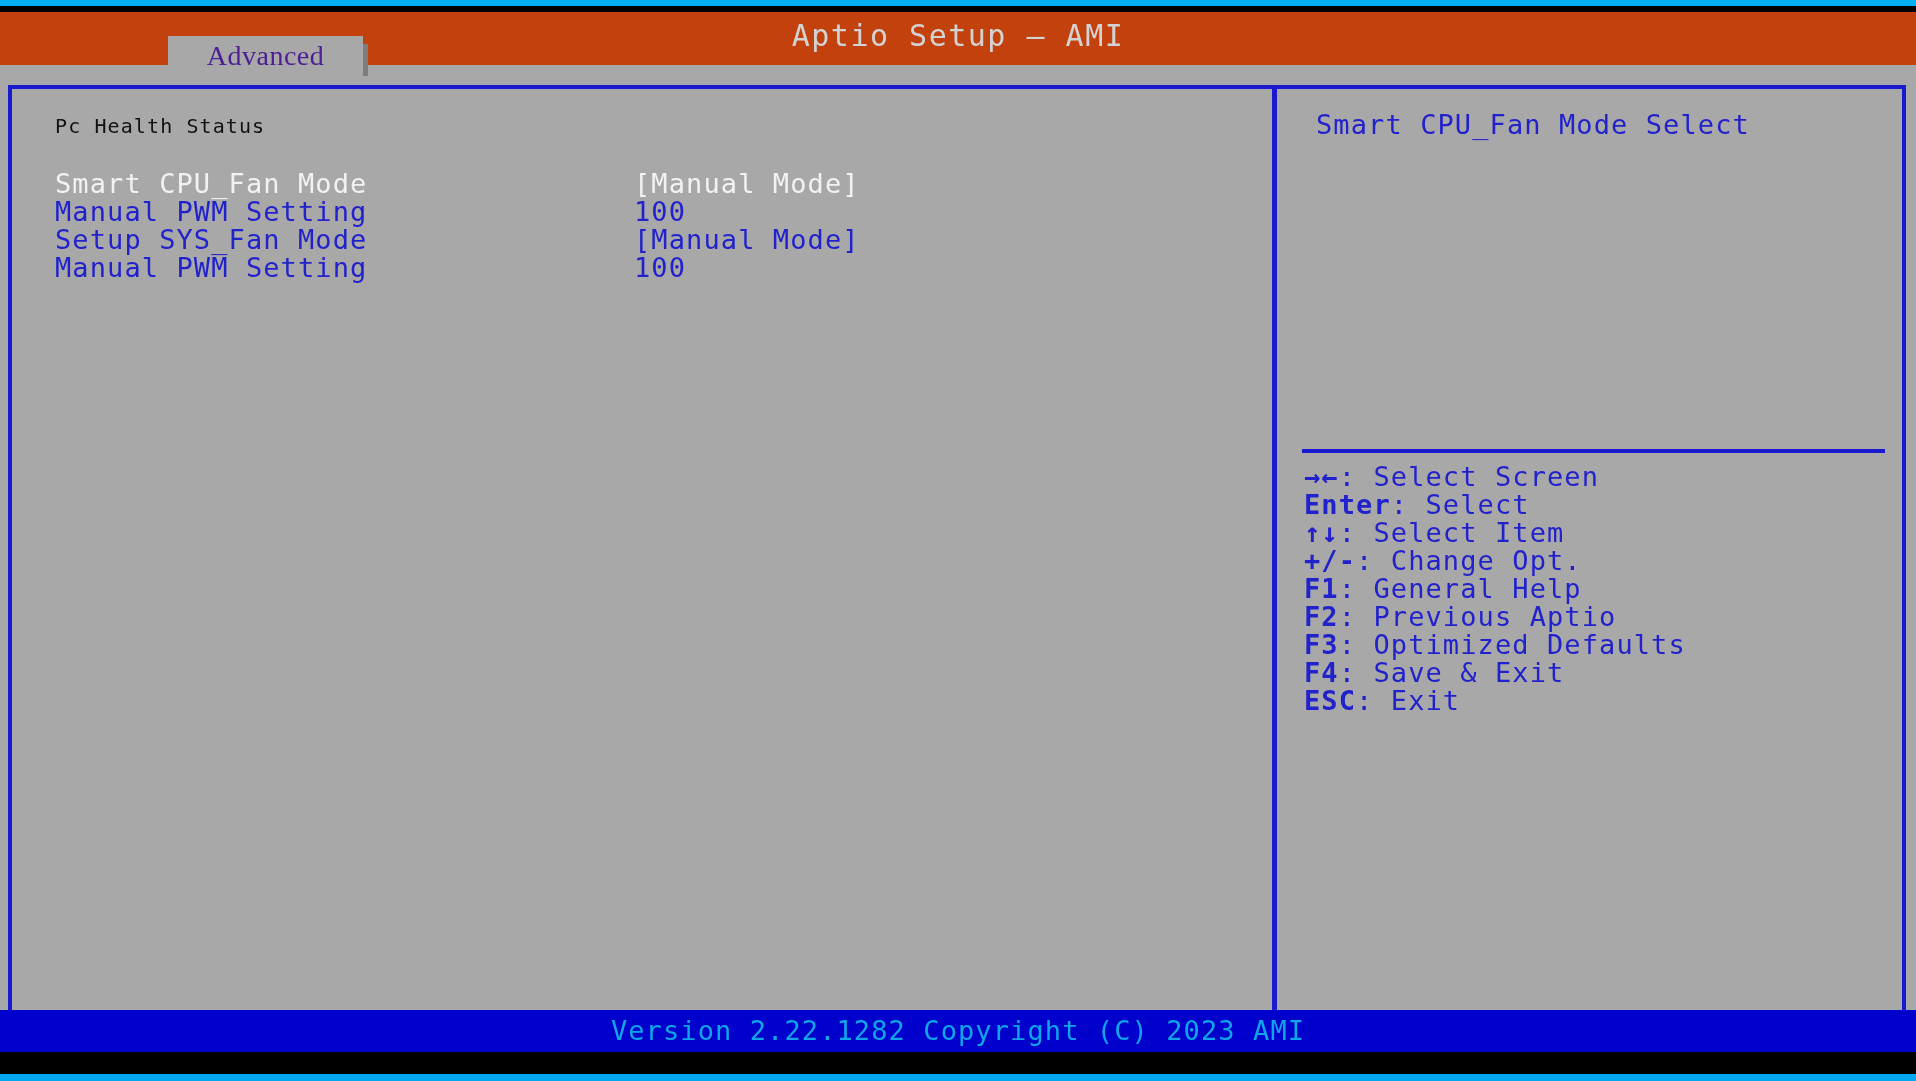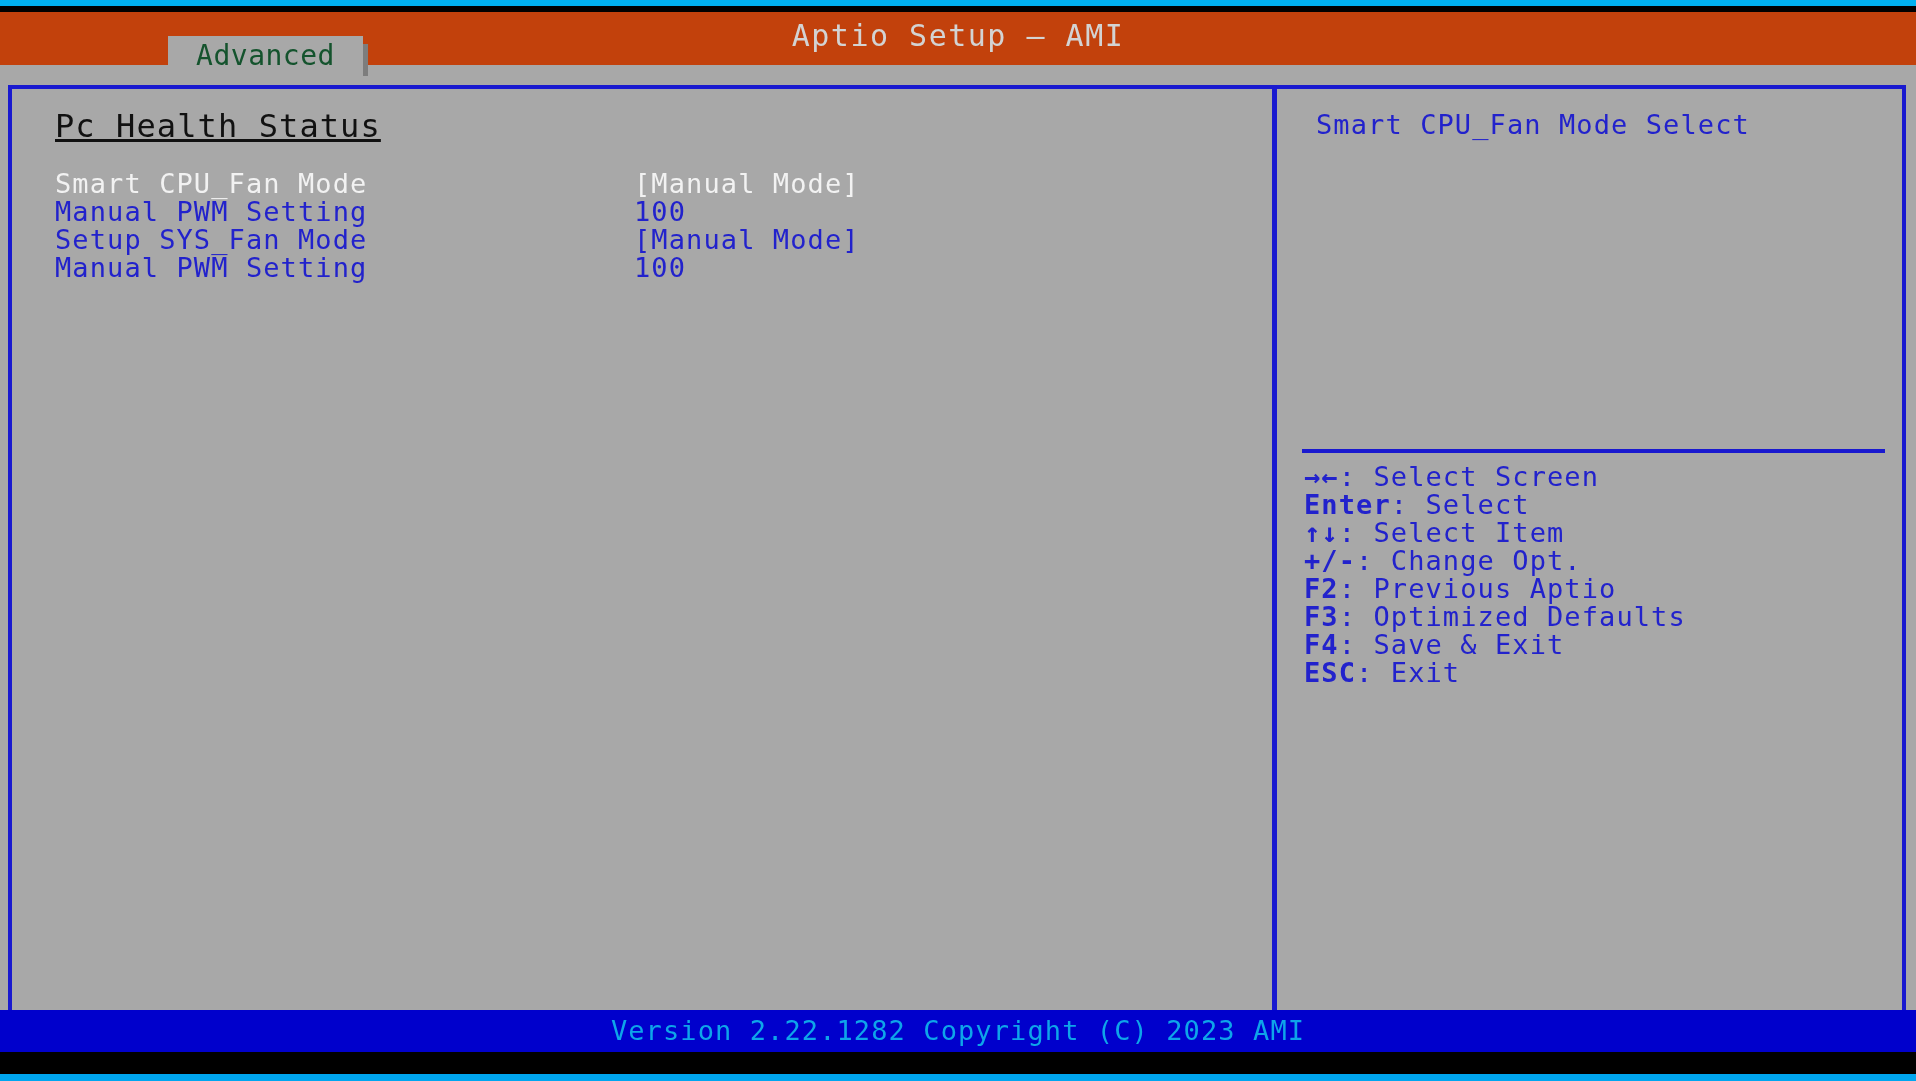--- a/index.html
+++ b/index.html
@@ -79,25 +79,26 @@
     left: 168px; top: 36px;
     width: 195px; height: 40px;
     background: #a8a8a8;
     box-sizing: border-box;
   }
   .tab-label {
     position: absolute;
     left: 0; top: 4px;
     width: 195px;
     text-align: center;
-    color: #14532d;
+    color: #4c1d95;
     font-size: 28px;
     letter-spacing: 0.5px;
     line-height: 32px;
     white-space: pre;
+    font-family: Liberation Serif, serif;
   }
   .tab-shadow-r {
     position: absolute;
     left: 363px; top: 44px;
     width: 5px; height: 32px;
     background: #7d7d7d;
   }
 
   
   .body-bg {
@@ -128,25 +129,24 @@
   
   .opt-panel {
     position: absolute;
     left: 12px; top: 89px;
     width: 1260px; height: 921px;
   }
   .opt-section-title {
     position: absolute;
     left: 43px; top: 21px;
     color: #111111;
-    font-size: 32px;
+    font-size: 20px;
     letter-spacing: 1.1px;
     line-height: 32px;
     white-space: pre;
-    text-decoration: underline;
   }
   .opt-row {
     position: absolute;
     left: 0;
     width: 1260px;
     height: 28px;
   }
   .opt-label {
     position: absolute;
     left: 43px; top: 0;
@@ -274,20 +274,21 @@
 
   <div class="help-panel">
     <div class="help-text">Smart CPU_Fan Mode Select</div>
     <div class="help-sep"></div>
 
     <div class="legend">
       <div class="legend-row"><span class="legend-key">→←</span><span>: Select Screen</span></div>
       <div class="legend-row"><span class="legend-key">Enter</span><span>: Select</span></div>
       <div class="legend-row"><span class="legend-key">↑↓</span><span>: Select Item</span></div>
       <div class="legend-row"><span class="legend-key">+/-</span><span>: Change Opt.</span></div>
+      <div class="legend-row"><span class="legend-key">F1</span><span>: General Help</span></div>
       <div class="legend-row"><span class="legend-key">F2</span><span>: Previous Aptio</span></div>
       <div class="legend-row"><span class="legend-key">F3</span><span>: Optimized Defaults</span></div>
       <div class="legend-row"><span class="legend-key">F4</span><span>: Save &amp; Exit</span></div>
       <div class="legend-row"><span class="legend-key">ESC</span><span>: Exit</span></div>
     </div>
   </div>
 
   <div class="footer">
     <div class="footer-text">Version 2.22.1282 Copyright (C) 2023 AMI</div>
   </div>

